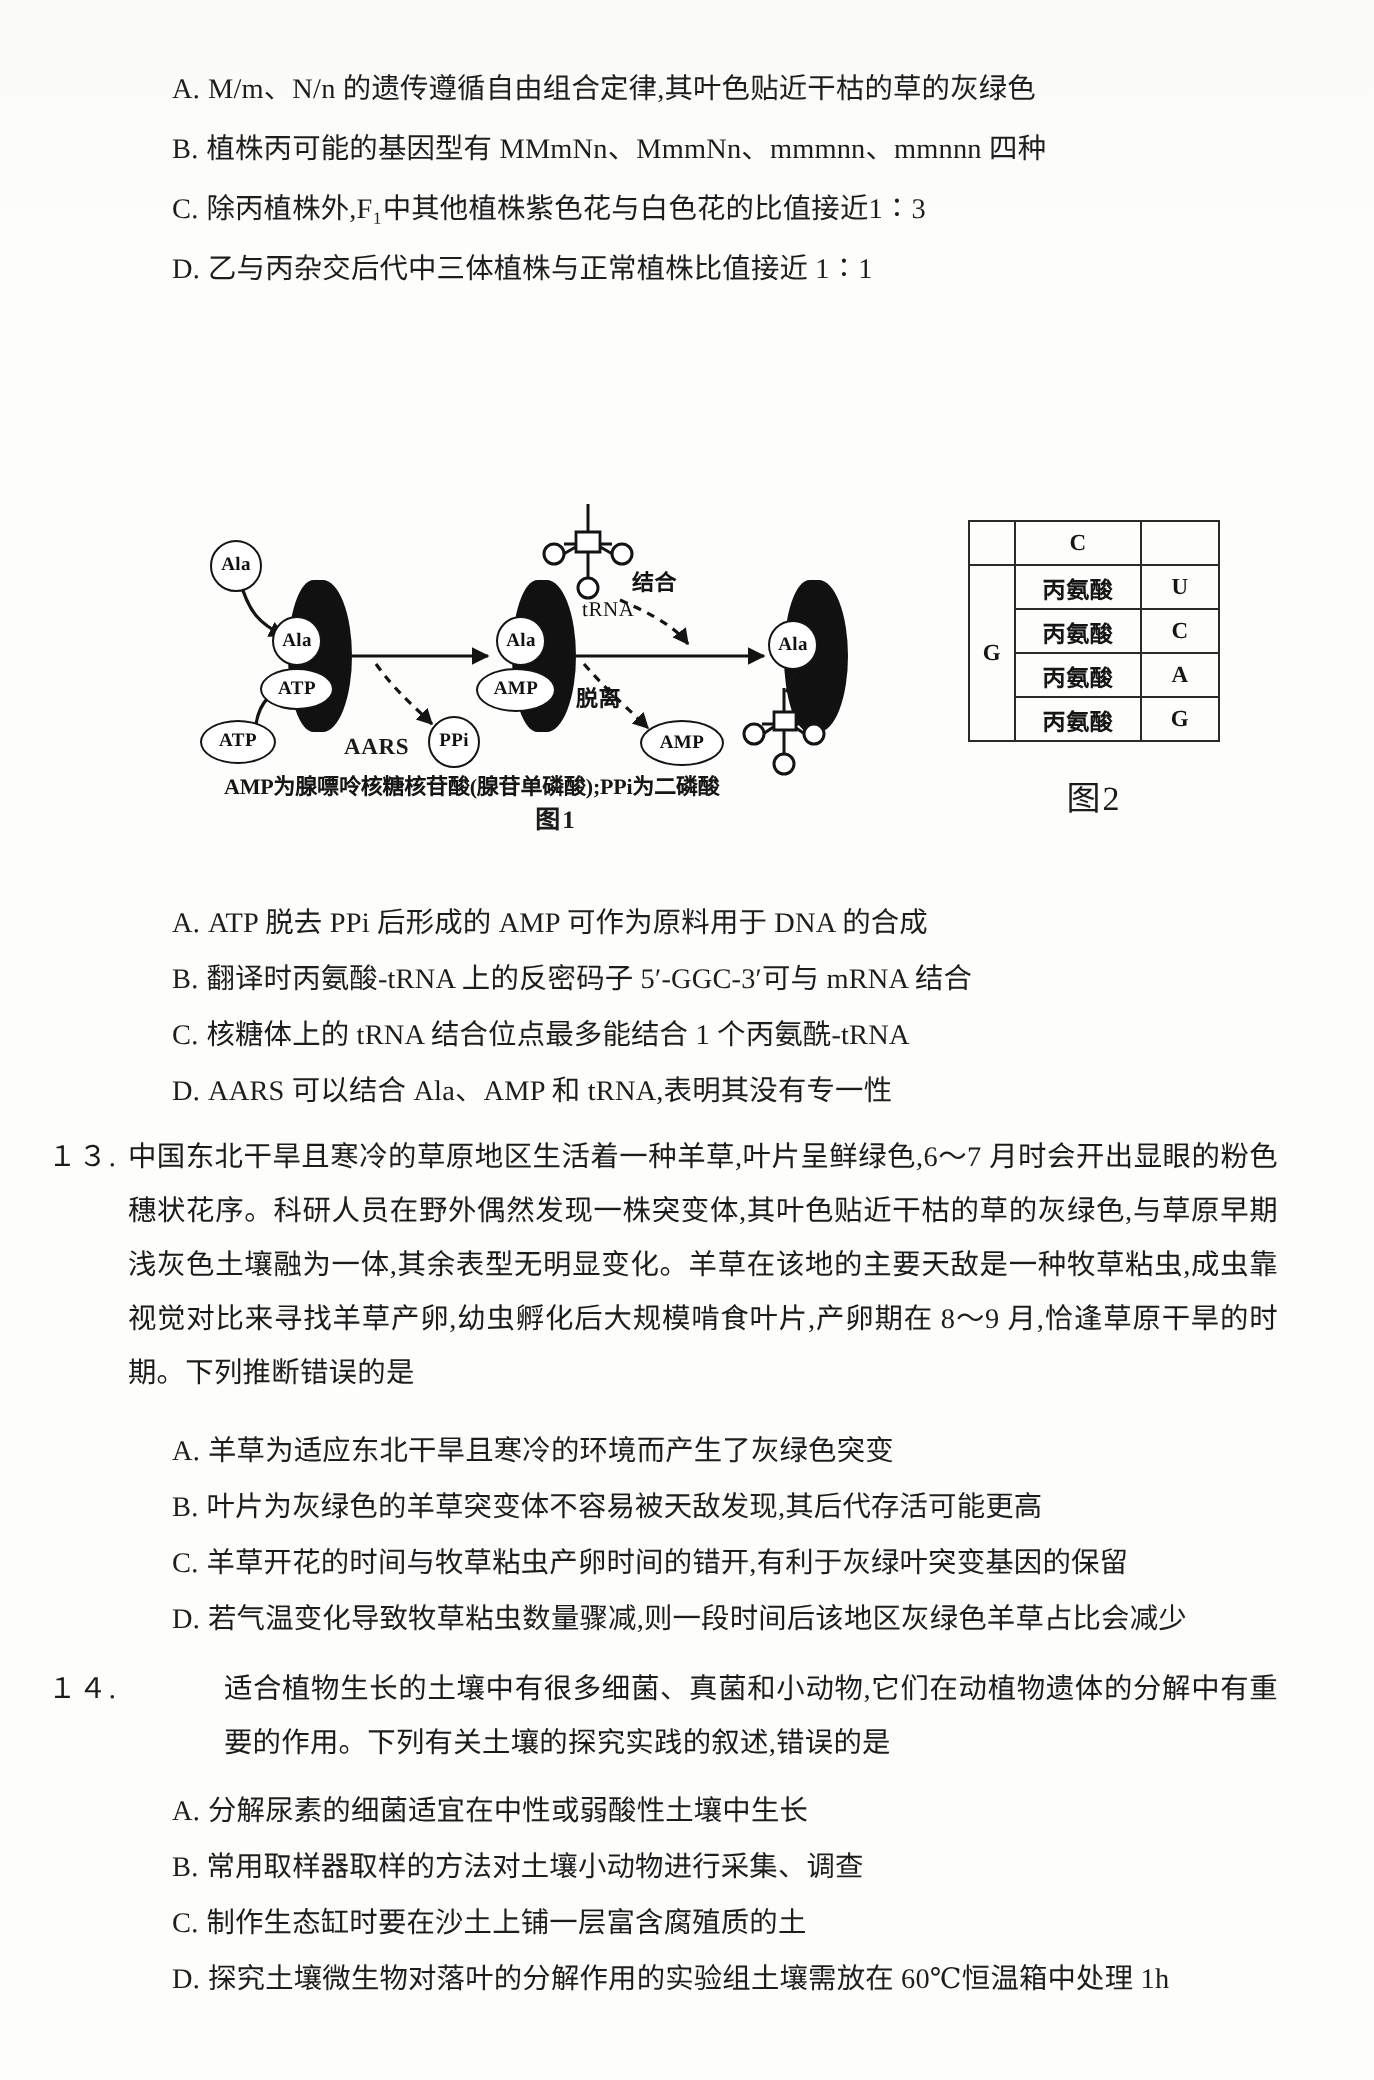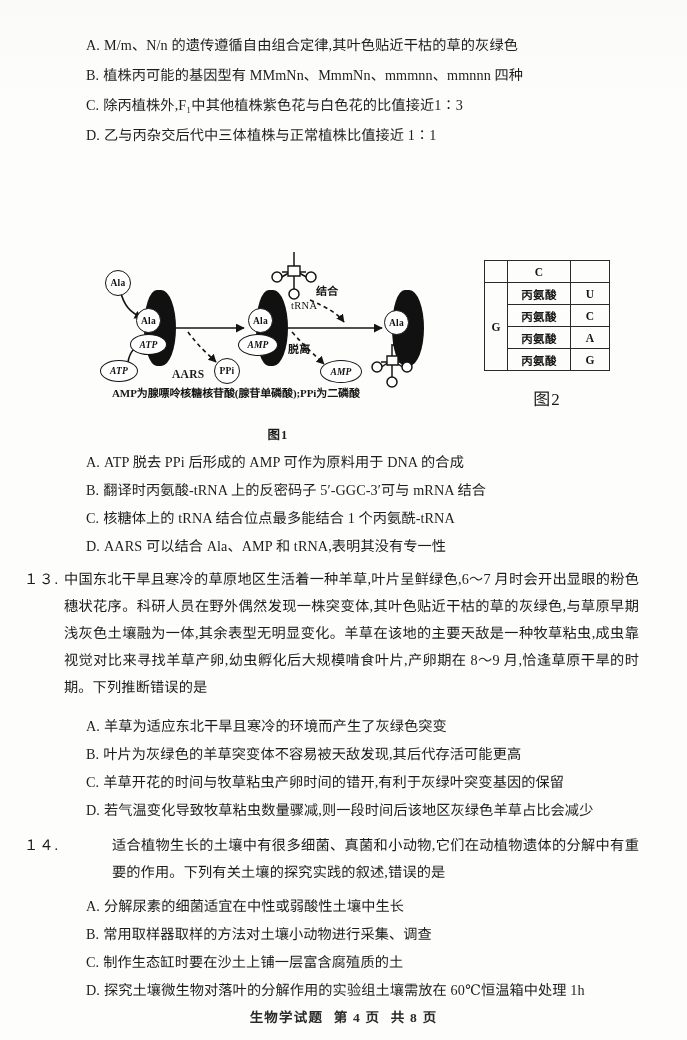--- a/index.html
+++ b/index.html
@@ -109,21 +109,21 @@
     width: 340px;
     font-size: 11px;
     font-weight: bold;
     letter-spacing: -0.1px;
     white-space: nowrap;
     color: #161616;
   }
   #fig1 .fig-caption {
     position: absolute;
     left: 0; right: 0;
-    top: 172px;
+    top: 147px;
     text-align: center;
     font-size: 12.5px;
     font-weight: bold;
     letter-spacing: 1px;
   }
 
   
   .enzyme {
     position: absolute;
     background: #111;
@@ -146,21 +146,21 @@
     border: 1.4px solid #141414;
     background: #fff;
     font-size: 9.5px;
     font-weight: bold;
     letter-spacing: 0.2px;
     color: #111;
     z-index: 3;
     box-sizing: border-box;
   }
   .bub.round { border-radius: 50%; }
-  .bub.oval  { border-radius: 50% / 50%; font-style: italic; }
+  .bub.oval  { border-radius: 50% / 50%; }
 
   .arrow-label {
     position: absolute;
     font-size: 11px;
     font-weight: bold;
     letter-spacing: 0.2px;
     color: #141414;
     z-index: 4;
   }
   .trna-label {
@@ -422,19 +422,14 @@
     <li class="opt">
       <span class="opt-label">C.</span>
       <span class="opt-text">制作生态缸时要在沙土上铺一层富含腐殖质的土</span>
     </li>
     <li class="opt">
       <span class="opt-label">D.</span>
       <span class="opt-text">探究土壤微生物对落叶的分解作用的实验组土壤需放在 60℃恒温箱中处理 1h</span>
     </li>
   </ul>
 
-  <div id="footer">
-    <span>生物学试题</span>
-    <span>第 4 页</span>
-    <span>共 8 页</span>
-  </div>
 
 </div>
 
 </body></html>

